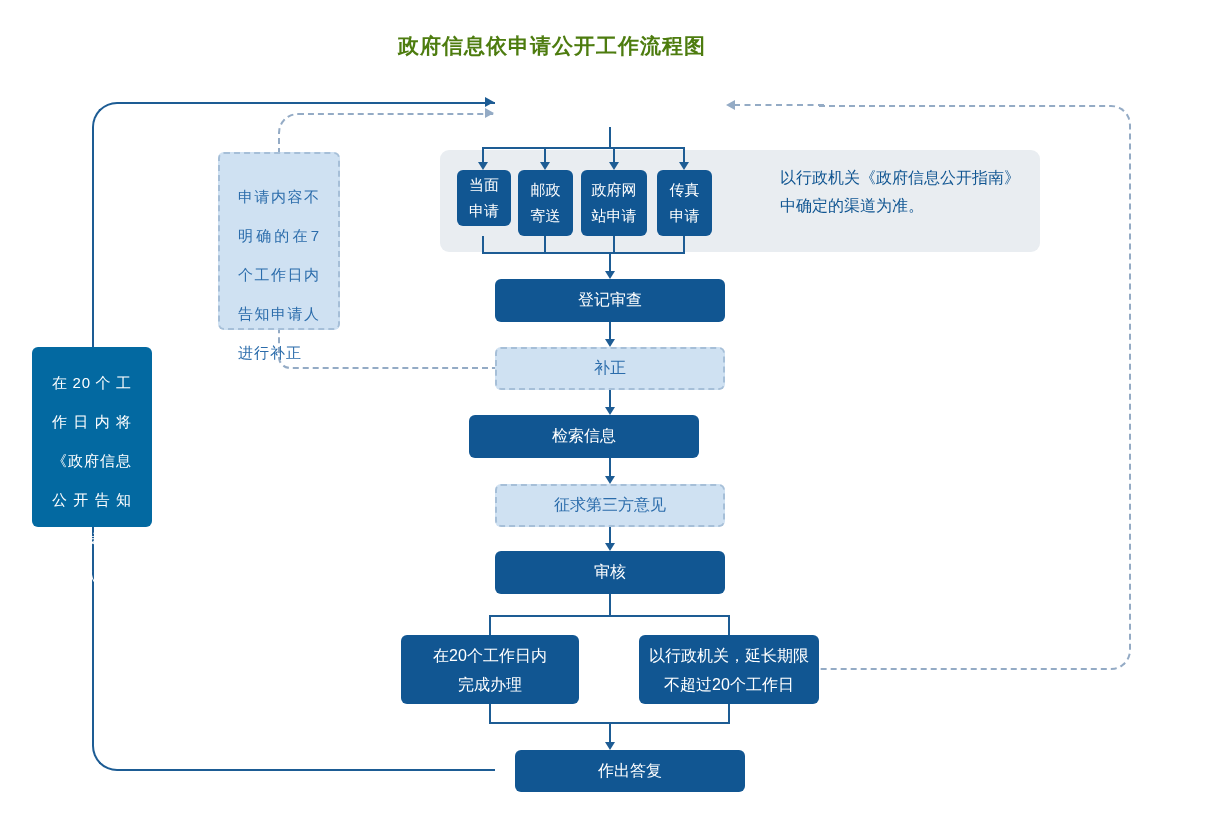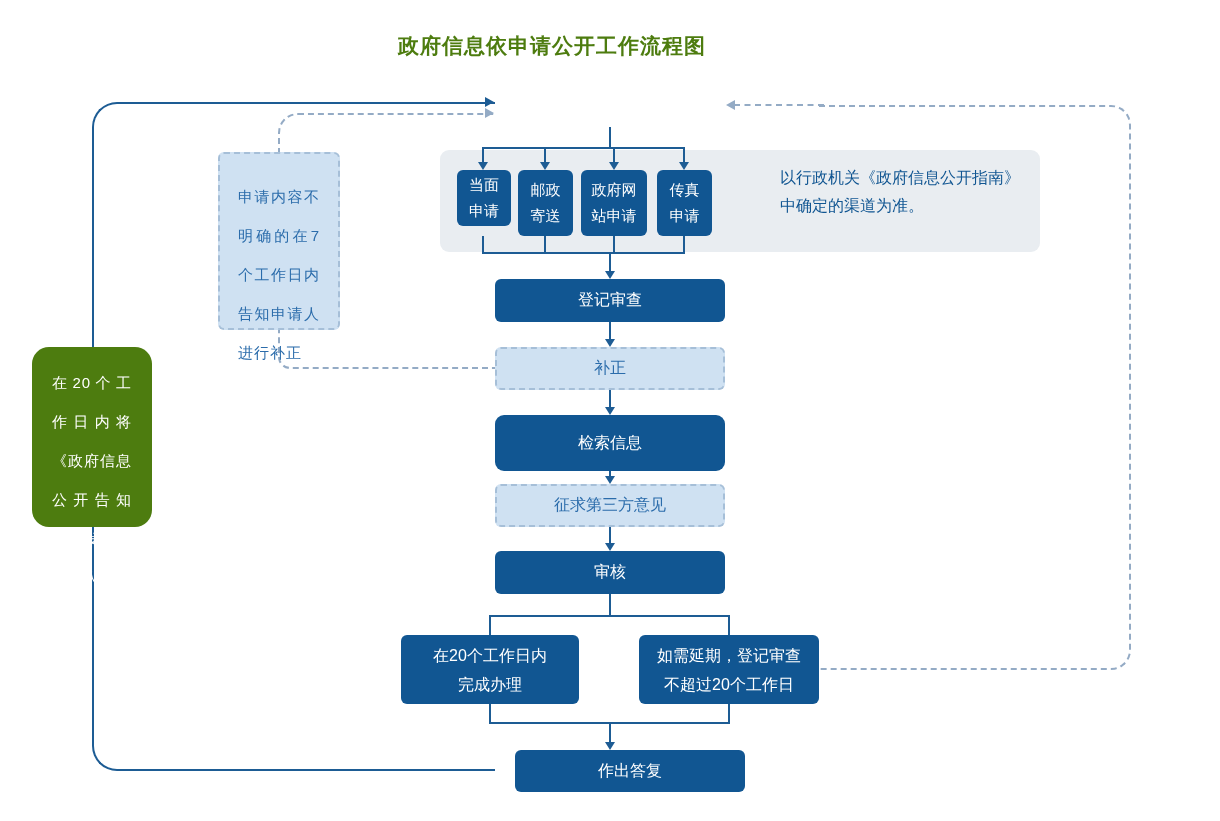--- a/index.html
+++ b/index.html
@@ -47,21 +47,21 @@
     border: 2px dashed #a6bfd8;
     color: #2b6cab;
   }
   .note-box {
     position: absolute;
     border-radius: 6px;
     text-align: justify;
     letter-spacing: 1px;
     z-index: 3;
   }
-  .note-dark { background: #4d7c0f; color: #ffffff; border-radius: 17px; }
+  .note-dark { background: #0369a1; color: #ffffff; }
   .note-light { background: #cfe1f2; border: 2px dashed #a6bfd8; color: #2b6cab; }
   .side-note {
     position: absolute;
     color: #115692;
     font-size: 16px;
     line-height: 28px;
     white-space: pre-line;
     z-index: 3;
   }
   .ln { position: absolute; background: #1d5c94; z-index: 2; }
@@ -191,29 +191,29 @@
   <div class="box dark f15" style="left:657px; top:170px; width:55px; height:66px;">传真
 申请</div>
 
   <div class="side-note" style="left:780px; top:164px; width:262px;">以行政机关《政府信息公开指南》
 中确定的渠道为准。</div>
 
   <div class="box dark f16" style="left:495px; top:279px; width:230px; height:43px;">登记审查</div>
 
   <div class="box light f16" style="left:495px; top:347px; width:230px; height:43px;">补正</div>
 
-  <div class="box dark f16" style="left:495px; top:415px; width:230px; height:56px;border-radius:9px;">检索信息</div>
+  <div class="box dark f16" style="left:469px; top:415px; width:230px; height:43px;">检索信息</div>
 
   <div class="box light f16" style="left:495px; top:484px; width:230px; height:43px;">征求第三方意见</div>
 
   <div class="box dark f16" style="left:495px; top:551px; width:230px; height:43px;">审核</div>
 
   <div class="box dark f16" style="left:401px; top:635px; width:178px; height:69px; line-height:29px;">在20个工作日内
 完成办理</div>
-  <div class="box dark f16" style="left:639px; top:635px; width:180px; height:69px; line-height:29px;">如需延期，登记审查
+  <div class="box dark f16" style="left:639px; top:635px; width:180px; height:69px; line-height:29px;">以行政机关，延长期限
 不超过20个工作日</div>
 
   <div class="box dark f16" style="left:495px; top:750px; width:230px; height:42px;margin-left:20px;">作出答复</div>
 
   <div class="note-box note-dark lh29" style="left:32px; top:347px; width:120px; height:180px; padding:16px 20px; font-size:15px;">在20个工作日内将《政府信息公开告知书》发送给申请人</div>
 
   <div class="note-box note-light lh29" style="left:218px; top:152px; width:122px; height:178px; padding:23px 18px; font-size:15px;">申请内容不明确的在7个工作日内告知申请人进行补正</div>
 
 
 </div>

